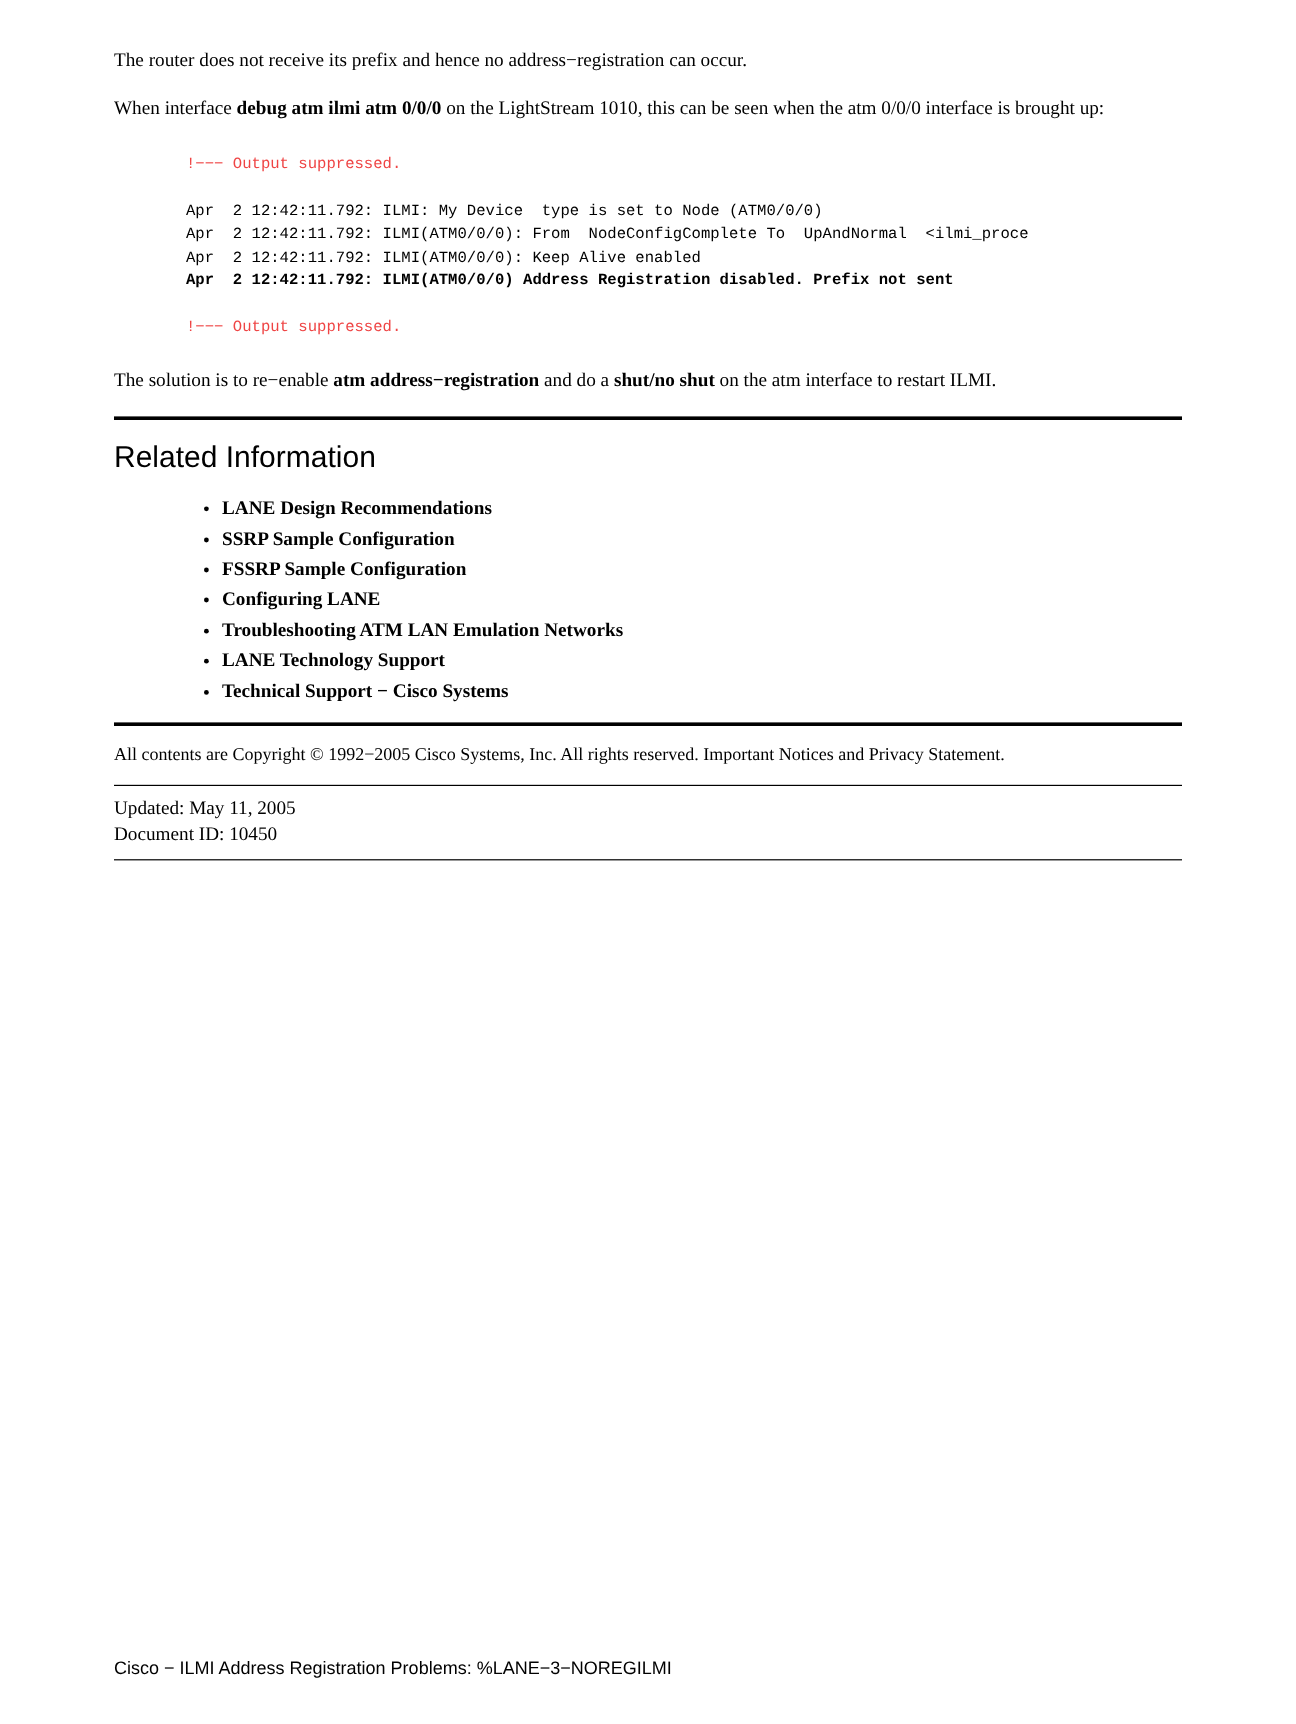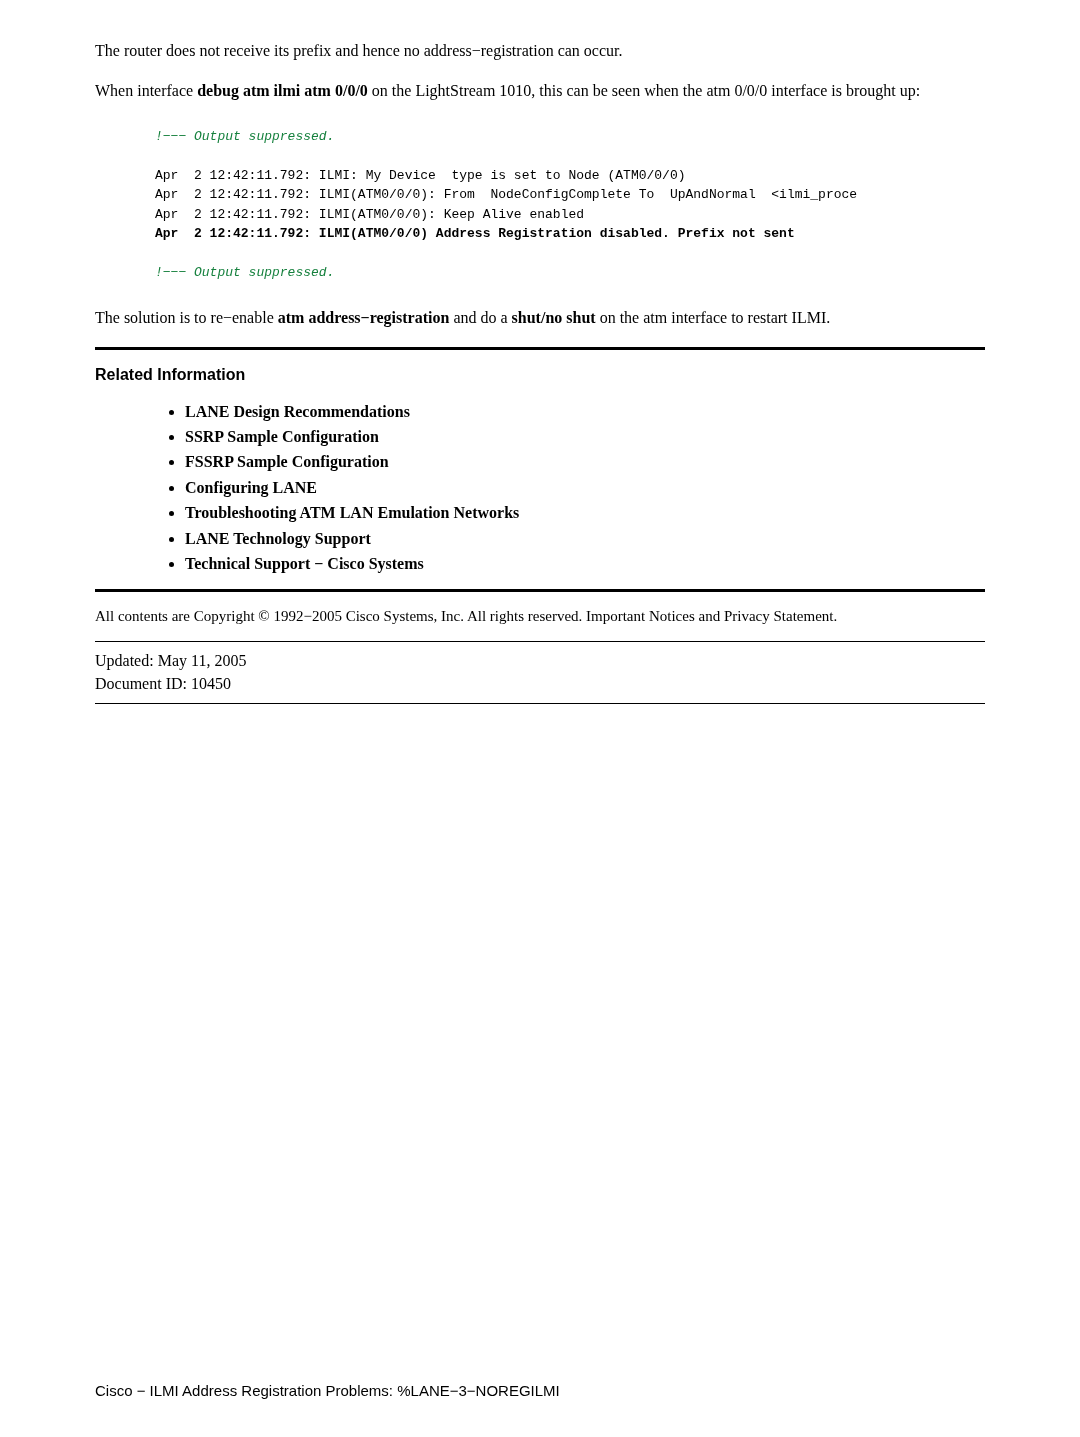--- a/index.html
+++ b/index.html
@@ -25,40 +25,39 @@
       font-weight: bold;
     }
     .code-block {
       font-family: "Courier New", Courier, monospace;
       font-size: 13px;
       white-space: pre;
       margin: 24px 0 24px 60px;
       line-height: 1.5;
     }
     .code-comment {
-      color: #15803d;
-      font-style: italic;
+      color: #ef4444;
     }
     .code-bold {
       font-weight: bold;
     }
     .hr-thick {
       border: none;
       border-top: 3px solid #000;
       margin: 14px 0;
     }
     .hr-thin {
       border: none;
       border-top: 1.5px solid #000;
       margin: 8px 0;
     }
     h2.section-heading {
       font-family: Arial, Helvetica, sans-serif;
-      font-size: 16px;
-      font-weight: bold;
+      font-size: 25px;
+      font-weight: normal;
       margin-top: 12px;
       margin-bottom: 14px;
     }
     ul.related-list {
       list-style: disc;
       margin-left: 90px;
       margin-bottom: 12px;
     }
     ul.related-list li {
       margin-bottom: 3px;

